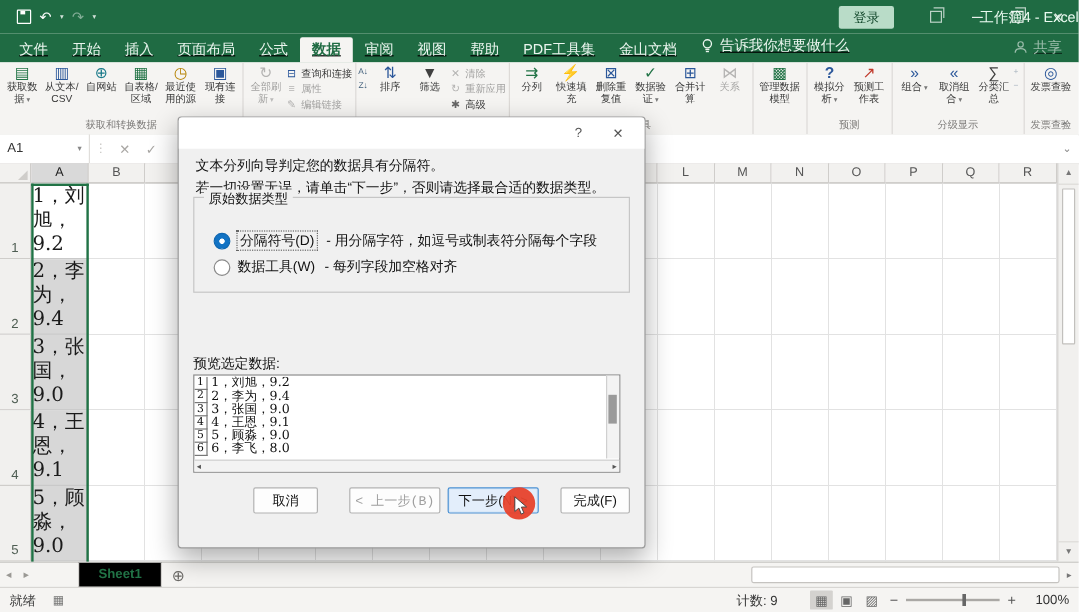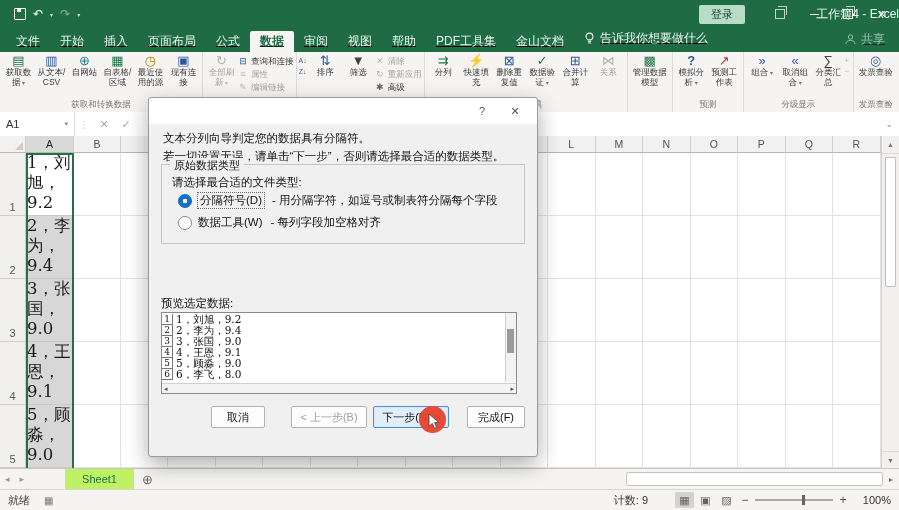--- a/index.html
+++ b/index.html
@@ -81,22 +81,22 @@
 
   
   .vscroll{left:881px;top:136px;width:18px;height:332px;background:#f1f0ee;border-left:1px solid #d4d2cf;box-sizing:border-box;}
   .vs-btn{height:17px;display:flex;align-items:center;justify-content:center;font-size:7px;color:#777;border-bottom:1px solid #dddbd8;}
   .vs-thumb{margin:3px 3px;height:128px;background:#fff;border:1px solid #c2c0bd;border-radius:1px;}
   .vs-down{position:absolute;bottom:0;left:0;right:0;height:16px;display:flex;align-items:center;justify-content:center;font-size:7px;color:#777;border-top:1px solid #dddbd8;}
 
   
   .sheetbar{left:0;top:468px;width:899px;height:21px;background:#f5f4f2;border-top:1px solid #c9c7c4;display:flex;align-items:center;box-sizing:border-box;}
   .snav{color:#9a9894;font-size:9px;padding:0 5px;}
-  .stab{height:100%;background:#bef264;border-left:1px solid #d4d2cf;border-right:1px solid #d4d2cf;
-    color:#217346;font-weight:normal;font-size:11px;display:flex;align-items:center;padding:0 16px;}
+  .stab{height:100%;background:#000000;border-left:1px solid #d4d2cf;border-right:1px solid #d4d2cf;
+    color:#217346;font-weight:bold;font-size:11px;display:flex;align-items:center;padding:0 16px;}
   .addsheet{color:#6c6a67;font-size:13px;padding:0 8px;}
   .hthumb{margin-left:auto;width:255px;height:12px;background:#fff;border:1px solid #c5c3c0;border-radius:2px;}
   .hs-btn{color:#777;font-size:8px;padding:0 6px;}
 
   
   .statusbar{left:0;top:489px;width:899px;height:21px;background:#f5f4f2;border-top:1px solid #d8d6d3;
     display:flex;align-items:center;font-size:11px;color:#444;box-sizing:border-box;}
   .sb-mode{margin-left:8px;}
   .sb-acc{margin-left:14px;font-size:10px;color:#777;}
   .sb-right{margin-left:auto;display:flex;align-items:center;}
@@ -132,21 +132,21 @@
   .pvnum{width:10px;flex:0 0 auto;border-right:1px solid #777;border-bottom:1px solid #777;font-size:9px;text-align:center;}
   .pvtext{padding-left:3px;white-space:nowrap;}
   .pv-vscroll{position:absolute;right:0;top:0;bottom:11px;width:10px;background:#f3f3f3;border-left:1px solid #d0d0d0;}
   .pv-vthumb{position:absolute;left:1px;top:16px;width:7px;height:24px;background:#9a9a9a;}
   .pv-hscroll{position:absolute;left:0;right:0;bottom:0;height:10px;background:#f3f3f3;border-top:1px solid #d0d0d0;
     display:flex;align-items:center;justify-content:space-between;font-size:7px;color:#555;padding:0 2px;box-sizing:border-box;}
   .dlg-btns{position:absolute;left:0;right:12px;top:308px;display:flex;justify-content:flex-end;align-items:center;}
   .dbtn{height:22px;font-size:11px;color:#111;background:#fdfdfd;border:1px solid #b2b2b2;border-radius:2px;
     display:flex;align-items:center;justify-content:center;box-sizing:border-box;}
   .dbtn.cancel{width:54px;margin-right:26px;}
-  .dbtn.back{width:76px;margin-right:6px;color:#9f9f9f;}
+  .dbtn.back{width:76px;margin-right:6px;color:#9f9f9f;font-family:Liberation Mono, monospace;}
   .dbtn.next{width:76px;margin-right:18px;background:#e3eefb;border:1px solid #4a90d2;box-shadow:inset 0 0 0 1px #d7e7f8;}
   .dbtn.finish{width:58px;}
 
   
   .cursor{left:419px;top:406px;width:27px;height:27px;border-radius:50%;background:#e8432d;opacity:.95;z-index:20;}
   .cursor svg{position:absolute;left:9px;top:7px;}
 </style>
 </head>
 <body>
 
@@ -459,21 +459,20 @@
     <div class="dlg-title">
       <span class="dlg-help">?</span>
       <span class="dlg-close">✕</span>
     </div>
 
     <div class="dlg-p" style="top:33px">文本分列向导判定您的数据具有分隔符。</div>
     <div class="dlg-p" style="top:51px">若一切设置无误，请单击“下一步”，否则请选择最合适的数据类型。</div>
 
     <div class="fieldset">
       <span class="legend">原始数据类型</span>
-      <span class="fs-label">请选择最合适的文件类型:</span>
       <div class="radiorow" style="top:28px">
         <span class="rad on"></span>
         <span class="radlbl focus">分隔符号(D)</span>
         <span class="raddesc">- 用分隔字符，如逗号或制表符分隔每个字段</span>
       </div>
       <div class="radiorow" style="top:50px">
         <span class="rad"></span>
         <span class="radlbl">数据工具(W)</span>
         <span class="raddesc">- 每列字段加空格对齐</span>
       </div>

